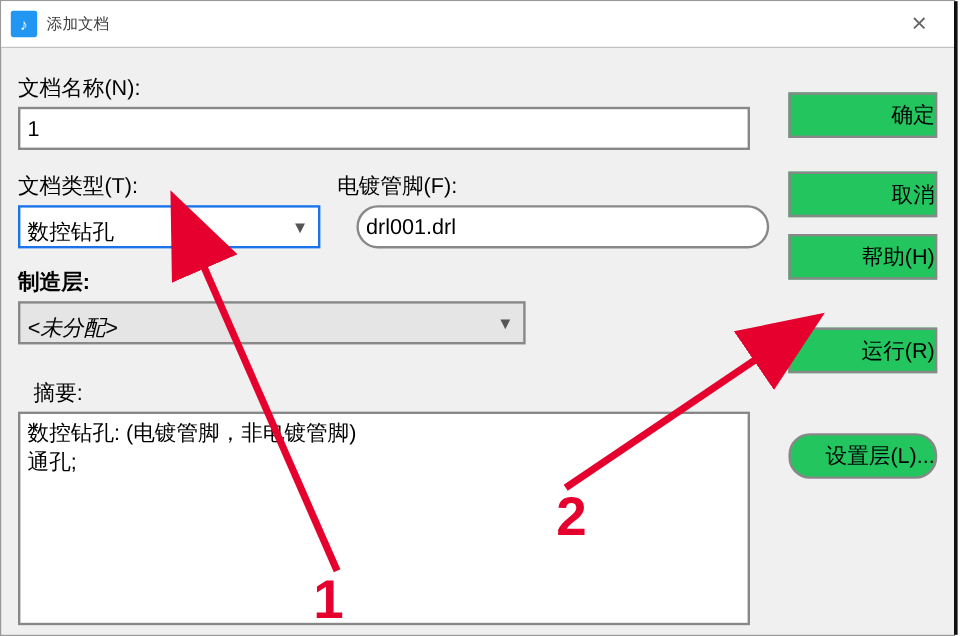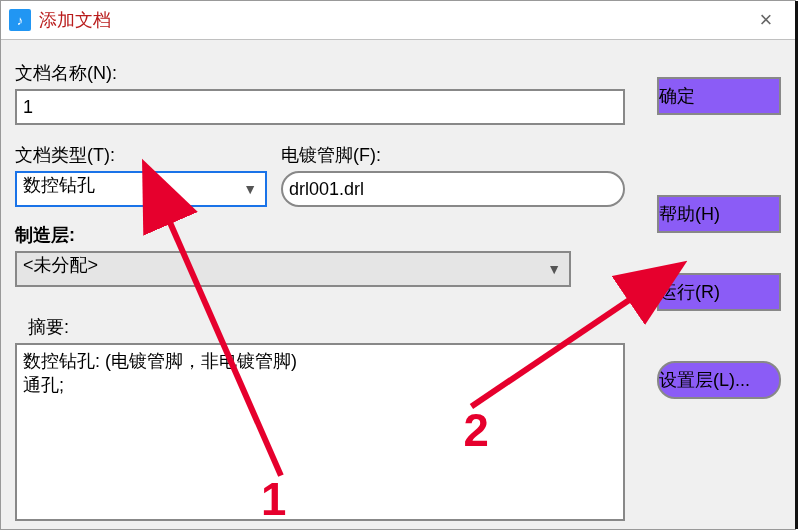--- a/index.html
+++ b/index.html
@@ -36,22 +36,22 @@
     display: inline-flex;
     align-items: center;
     justify-content: center;
     color: #fff;
     font-size: 13px;
     font-weight: bold;
     margin-right: 8px;
     border-radius: 2px;
   }
   .titlebar .title {
-    color: #b91c1c;
-    font-size: 18px;
+    color: #404040;
+    font-size: 13px;
   }
   .titlebar .close {
     position: absolute;
     right: 6px;
     top: 0;
     width: 46px;
     height: 38px;
     display: flex;
     align-items: center;
     justify-content: center;
@@ -78,21 +78,21 @@
     height: 36px;
     font-size: 18px;
     width: 100%;
     outline: none;
   }
   .combo {
     background: #fff;
     border: 2px solid #1a73e8;
     height: 36px;
     display: flex;
-    align-items: flex-start;
+    align-items: flex-end;
     padding: 0 6px;
     box-sizing: border-box;
     position: relative;
   }
   .combo.gray {
     background: #e5e5e5;
     border: 2px solid #888;
   }
   .combo .chevron {
     position: absolute;
@@ -105,48 +105,48 @@
   .textarea {
     background: #fff;
     border: 2px solid #888;
     box-sizing: border-box;
     padding: 4px 6px;
     font-size: 18px;
     white-space: pre-line;
     overflow: hidden;
   }
   .btn {
-    background: #8b5cf6;
+    background: #22c55e;
     border: 2px solid #888;
     height: 38px;
     width: 124px;
-    text-align: left;
+    text-align: right;
     line-height: 34px;
     font-size: 18px;
     box-sizing: border-box;
     color: #000;
   }
   
   .edge {
     position: absolute;
     right: -3px;
     top: 0;
     bottom: 0;
     width: 3px;
     background: #111;
   }
   
   #lblName   { position:absolute; left:0;   top:10px;text-align:center; }
   #fldName   { position:absolute; left:0;   top:38px; width:610px; }
   #lblType   { position:absolute; left:0;   top:92px; }
   #fldType   { position:absolute; left:0;   top:120px; width:252px; }
   #lblOut    { position:absolute; left:266px; top:92px; }
-  #fldOut    { position:absolute; left:266px; top:120px; width:344px; height:36px;border-radius:18px; }
+  #fldOut    { position:absolute; left:282px; top:120px; width:344px; height:36px;border-radius:18px; }
   #lblLayer  { position:absolute; left:0;   top:172px;font-weight:bold; }
-  #fldLayer  { position:absolute; left:0;   top:200px; width:556px; }
+  #fldLayer  { position:absolute; left:0;   top:200px; width:423px;font-style:italic; }
   #lblSummary{ position:absolute; left:0;   top:264px;margin-left:13px; }
   #fldSummary{ position:absolute; left:0;   top:292px; width:610px; height:178px; }
   #btnOK     { position:absolute; right:0;  top:26px; }
   #btnCancel { position:absolute; right:0;  top:92px; }
   #btnHelp   { position:absolute; right:0;  top:144px;margin-left:20px; }
   #btnRun    { position:absolute; right:0;  top:222px; }
   #btnLayers { position:absolute; right:0;  top:310px;border-radius:18px; }
   
   .anno-svg {
     position: absolute;
@@ -190,20 +190,21 @@
     <div id="fldLayer" class="combo gray">
       <span>&lt;未分配&gt;</span>
       <span class="chevron">▼</span>
     </div>
 
     <div id="lblSummary" class="label">摘要:</div>
     <div id="fldSummary" class="textarea">数控钻孔: (电镀管脚，非电镀管脚)
 通孔;</div>
 
     <div id="btnOK" class="btn">确定</div>
+    <div id="btnCancel" class="btn">取消</div>
     <div id="btnHelp" class="btn">帮助(H)</div>
     <div id="btnRun" class="btn">运行(R)</div>
     <div id="btnLayers" class="btn">设置层(L)...</div>
 
     <svg class="anno-svg" viewBox="0 0 772 480" preserveAspectRatio="none">
       <defs>
         <marker id="arrowhead" markerWidth="12" markerHeight="12" refX="2" refY="5" orient="auto">
           <path d="M0,0 L12,5 L0,10 Z" fill="#e6002d"></path>
         </marker>
       </defs>

